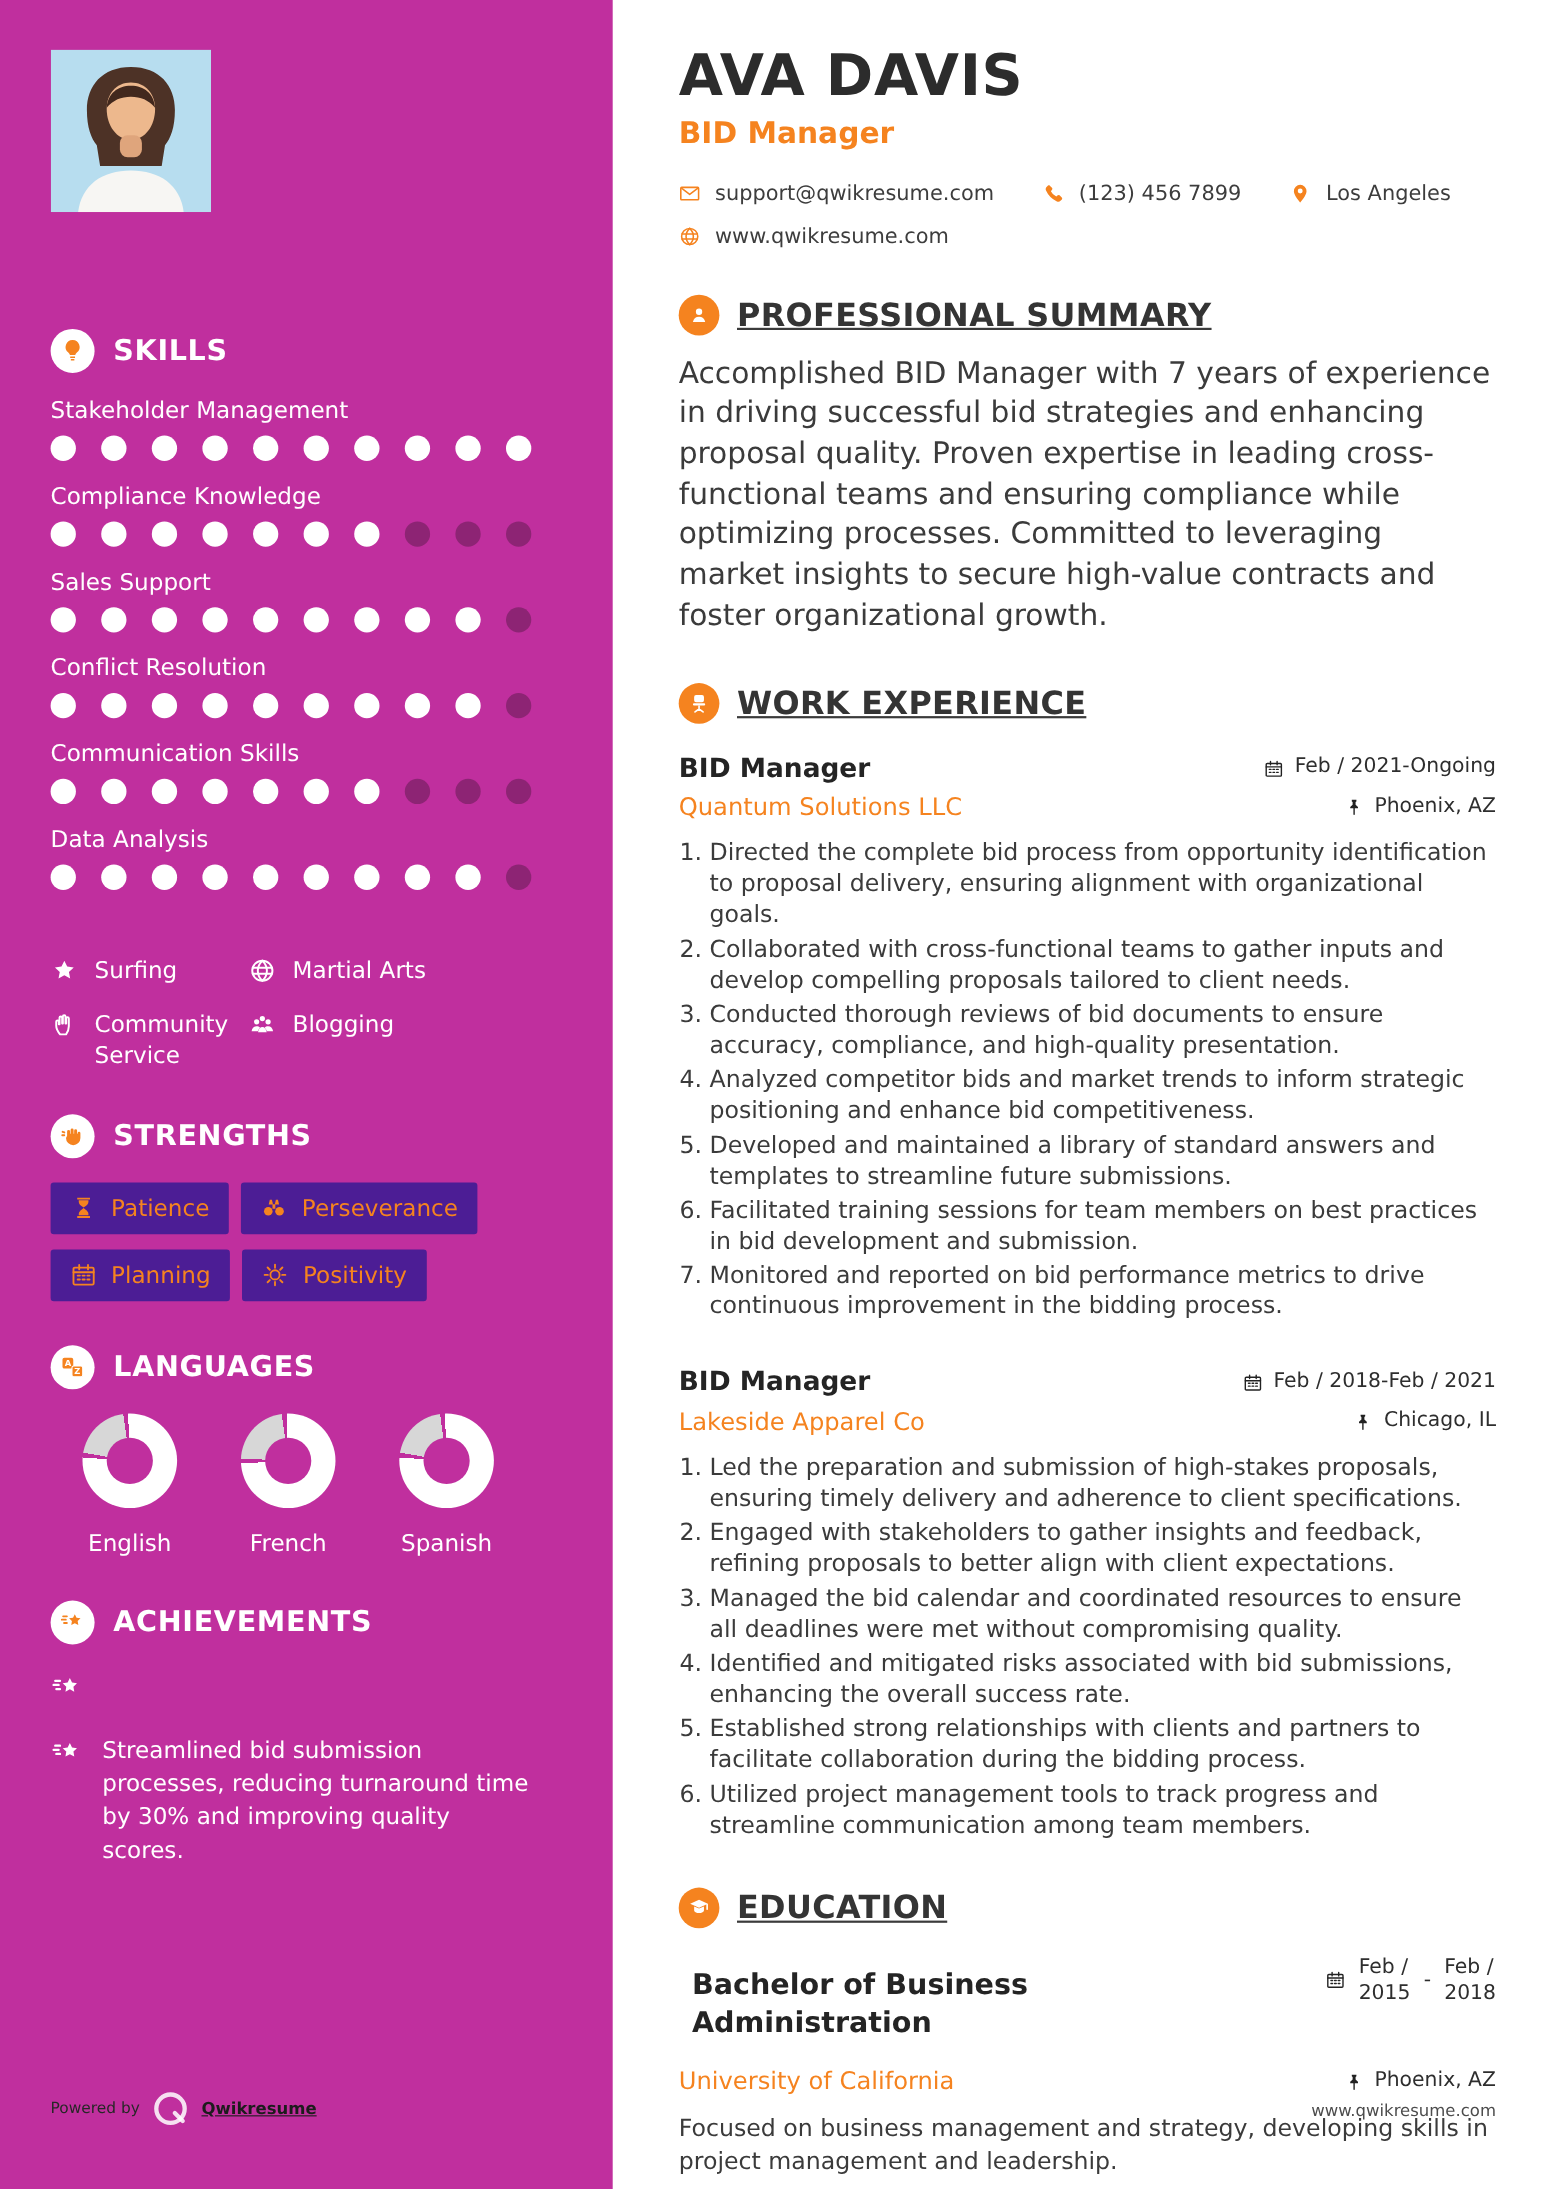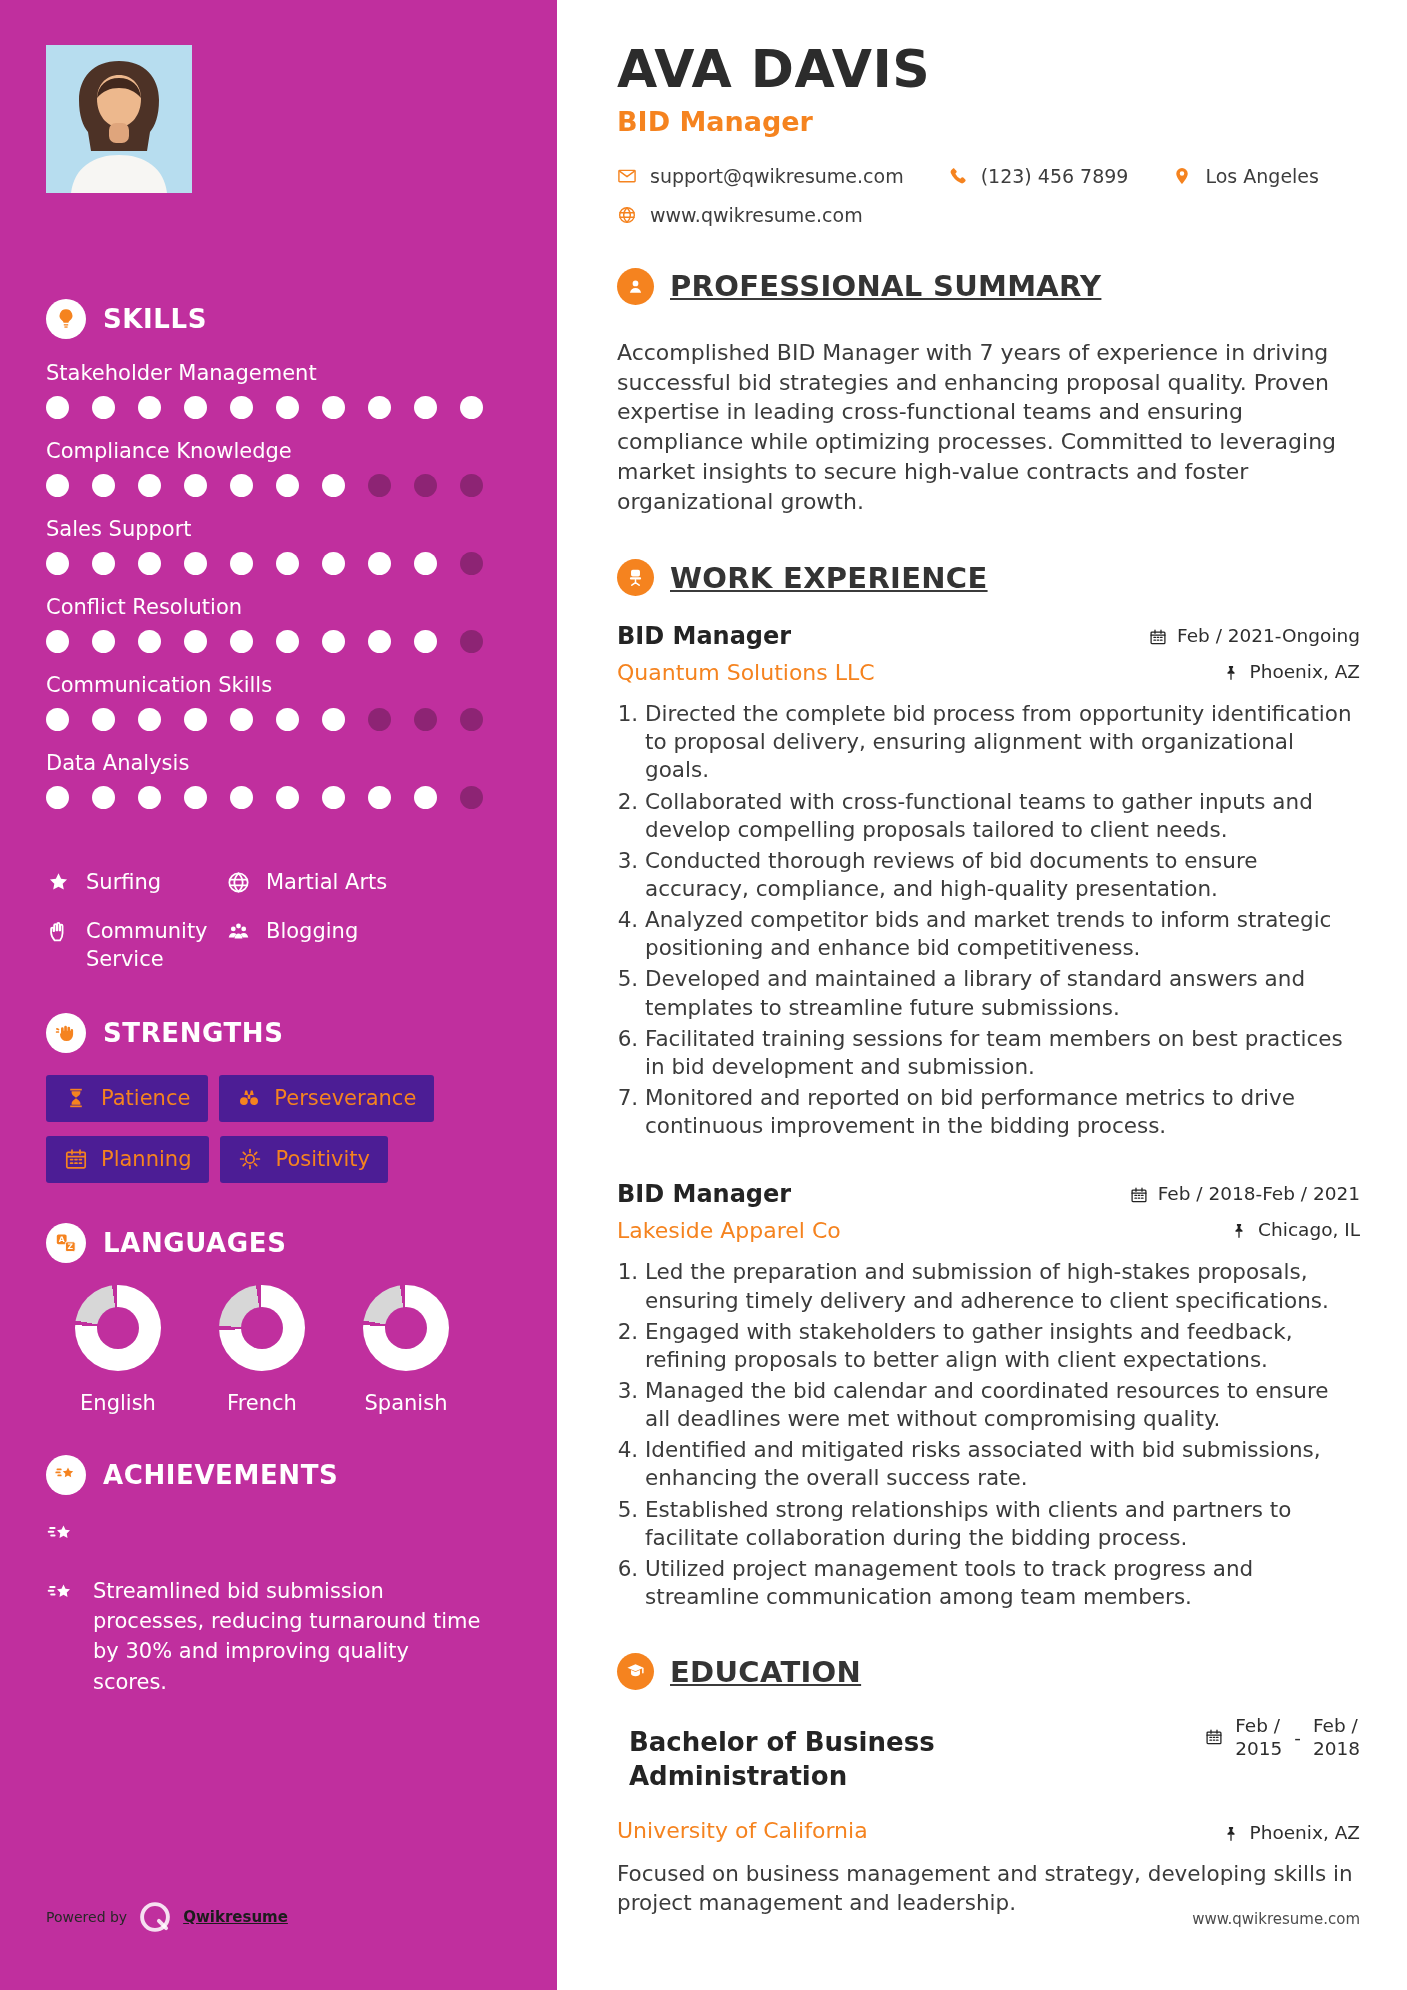--- a/index.html
+++ b/index.html
@@ -62,38 +62,38 @@
   .contact{margin-top:28px;font-size:19px;color:#3d3d3d;}
   .c-row{display:flex;gap:44px;align-items:center;margin-bottom:17px;}
   .c-item{display:flex;align-items:center;gap:13px;}
   .c-item .ibox{width:20px;height:20px;color:var(--accent);}
   .r-sec{margin-top:42px;}
   .r-head{display:flex;align-items:center;gap:16px;text-decoration:underline;}
   .r-badge{width:37px;height:37px;border-radius:50%;background:var(--accent);color:#fff;
            display:flex;align-items:center;justify-content:center;flex:0 0 37px;}
   .r-badge .ibox{width:21px;height:21px;}
   .r-head h2{margin:0;font-size:29px;color:#343434;font-weight:bold;letter-spacing:.3px;}
-  .summary-text{margin-top:33px;font-size:22px;line-height:1.36;max-width:790px;}
+  .summary-text{margin-top:17px;font-size:27px;line-height:1.36;max-width:790px;}
   .job{margin-top:26px;}
   .job + .job{margin-top:40px;}
   .job-top,.job-sub,.edu-row{display:flex;justify-content:space-between;align-items:baseline;}
   .job-title{margin:0;font-size:24px;color:#242424;font-weight:bold;}
   .meta{display:flex;align-items:center;gap:10px;font-size:18.5px;color:#2e2e2e;}
   .meta .ibox{width:18px;height:18px;color:#222;position:relative;top:2px;}
   .job-sub{margin-top:10px;}
   .company{color:var(--accent);font-size:22px;}
   .job ol{margin:15px 0 0 0;padding-left:28px;font-size:21.5px;line-height:1.31;}
   .job ol li{margin-bottom:3px;}
   
   .edu-top{display:flex;justify-content:space-between;align-items:flex-start;margin-top:24px;}
   .degree{font-size:26px;font-weight:bold;color:#242424;width:310px;line-height:1.3;margin:12px;}
   .edu-dates{display:flex;gap:12px;align-items:center;font-size:18.5px;color:#2e2e2e;}
   .edu-dates .ibox{width:18px;height:18px;color:#222;}
   .d-col{display:flex;flex-direction:column;line-height:1.25;}
-  .edu-sub{display:flex;justify-content:space-between;align-items:flex-end;margin-top:12px;}
+  .edu-sub{display:flex;justify-content:space-between;align-items:flex-start;margin-top:12px;}
   .edu-desc{margin-top:16px;font-size:21.5px;line-height:1.36;max-width:790px;}
   .page-url{position:absolute;right:47px;bottom:62px;font-size:15px;color:#4c4c4c;}
 </style>
 </head>
 <body>
 
 <div class="page">
 
   <aside class="sidebar">
 

